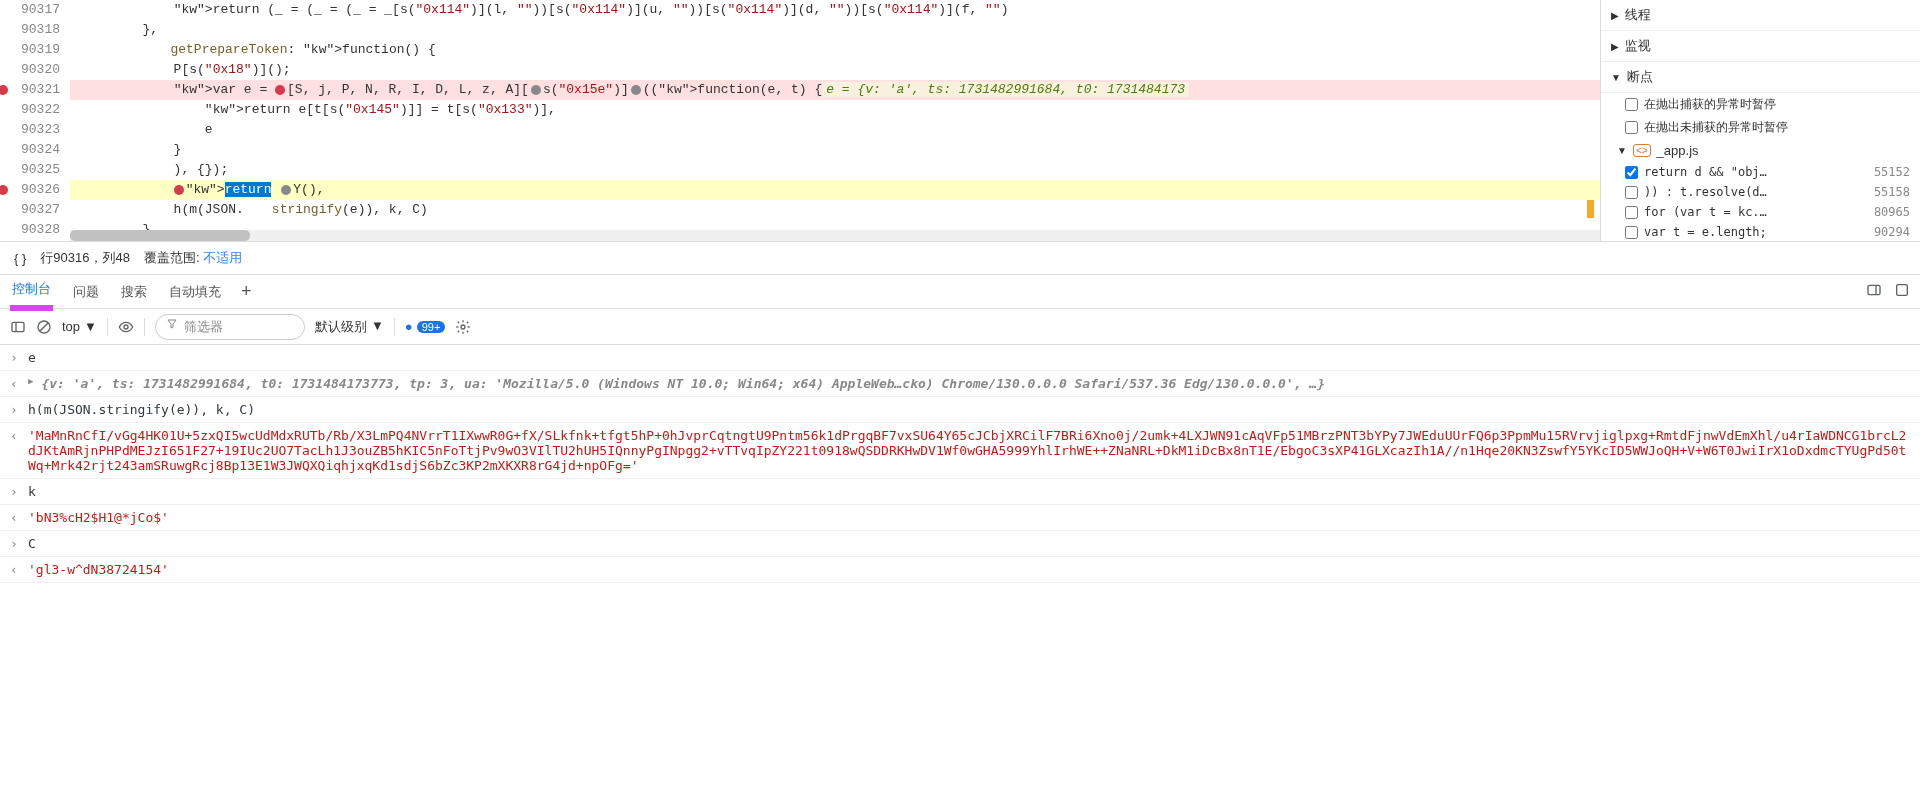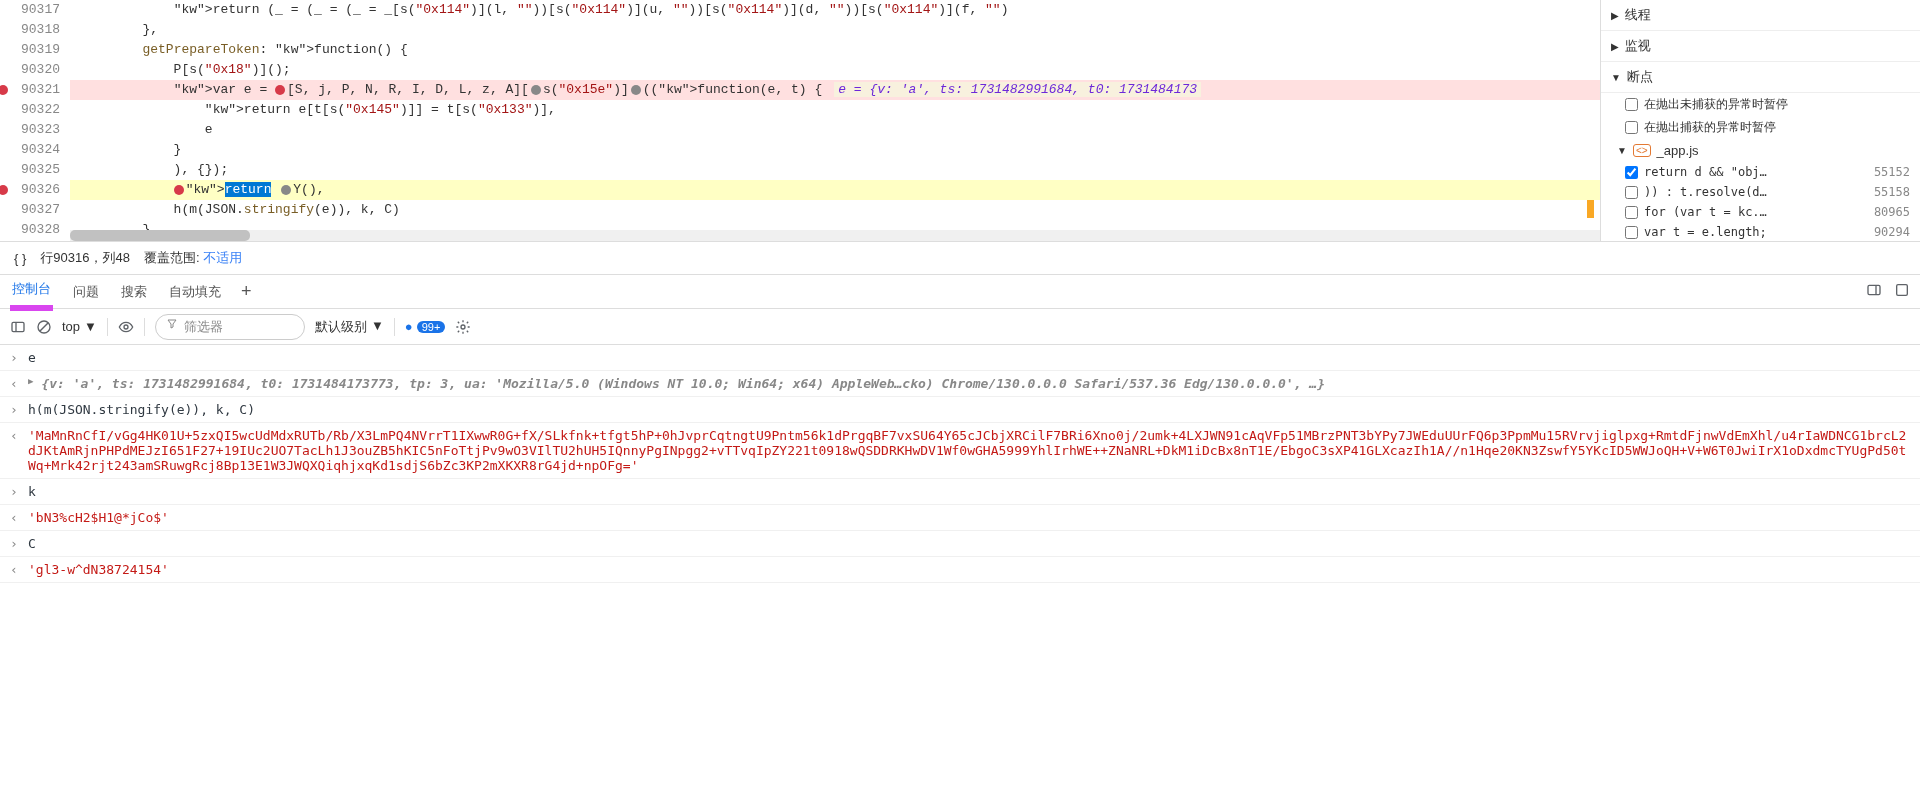--- a/index.html
+++ b/index.html
@@ -8,22 +8,22 @@
 .top-pane { display: flex; height: 242px; border-bottom: 1px solid #ddd; }
 .code-area { flex: 1; display: flex; overflow: hidden; position: relative; }
 .gutter { width: 70px; text-align: right; color: #888; padding-right: 10px; user-select: none; line-height: 20px; background: #fff; position: relative; }
 .gutter-line { height: 20px; position: relative; }
 .bp { position: absolute; left: -2px; top: 5px; width: 10px; height: 10px; background: #d73a49; border-radius: 50%; }
 .code { flex: 1; position: relative; overflow: hidden; line-height: 20px; white-space: pre; }
 .code-line { height: 20px; padding-left: 10px; position: relative; }
 .hl-yellow { background: #ffffc4; }
 .hl-red { background: #ffe0e0; }
 .str { color: #a31515; }
-.fn { color: #795e26; }
-.hint { background: #f8f1de; color: #6d28d9; font-style: italic; padding: 0 4px; margin-left: 12px; }
+.fn { color: #795e26; margin-left: 28px; }
+.hint { background: #f8f1de; color: #4d7c0f; font-style: italic; padding: 0 4px; margin-left: 0; }
 .sel { background: #0078d4; color: #fff; }
 .dot-red { display:inline-block; width:10px; height:10px; background:#d73a49; border-radius:50%; vertical-align:middle; margin-right:2px;}
 .dot-grey { display:inline-block; width:10px; height:10px; background:#888; border-radius:50%; vertical-align:middle; margin:0 2px;}
 .scroll-h { position: absolute; bottom: 0; left: 70px; right: 0; height: 11px; background: #f0f0f0; }
 .scroll-h-thumb { position:absolute; height:11px; background:#c1c1c1; border-radius:5px; top:0; left:0; width:180px; }
 .side-scroll { position:absolute; right:6px; top:0; width:16px; height:100%; }
 .side-scroll-mark { position:absolute; width:7px; height:18px; background:#f9a825; right:0; }
 .side-panel { width: 320px; border-left: 1px solid #ddd; background: #fff; font-family: sans-serif; overflow-y:auto; }
 .sp-sec { padding: 6px 10px; border-bottom: 1px solid #eee; display:flex; align-items:center; gap:6px; cursor:pointer; }
 .sp-tri { font-size: 10px; color:#333; }
@@ -94,25 +94,25 @@
       <div class="sp-sec">
           <span class="sp-tri">▶</span>
           <span>监视</span>
         </div>
       <div class="sp-sec">
           <span class="sp-tri">▼</span>
           <span>断点</span>
         </div>
       <div class="sp-item">
           <input type="checkbox" style="">
-          <span class="sp-code">在抛出未捕获的异常时暂停</span>
+          <span class="sp-code">在抛出捕获的异常时暂停</span>
         </div>
       <div class="sp-item">
           <input type="checkbox" style="">
-          <span class="sp-code">在抛出捕获的异常时暂停</span>
+          <span class="sp-code">在抛出未捕获的异常时暂停</span>
         </div>
       <div class="sp-file">
           <span class="sp-tri">▼</span>
           <span class="sp-file-icon">&lt;&gt;</span>
           <span>_app.js</span>
         </div>
       <div id="bp-list">
           <div class="sp-item">
             <input type="checkbox" checked="" style="">
             <span class="sp-code">return d &amp;&amp; "obj…</span>

